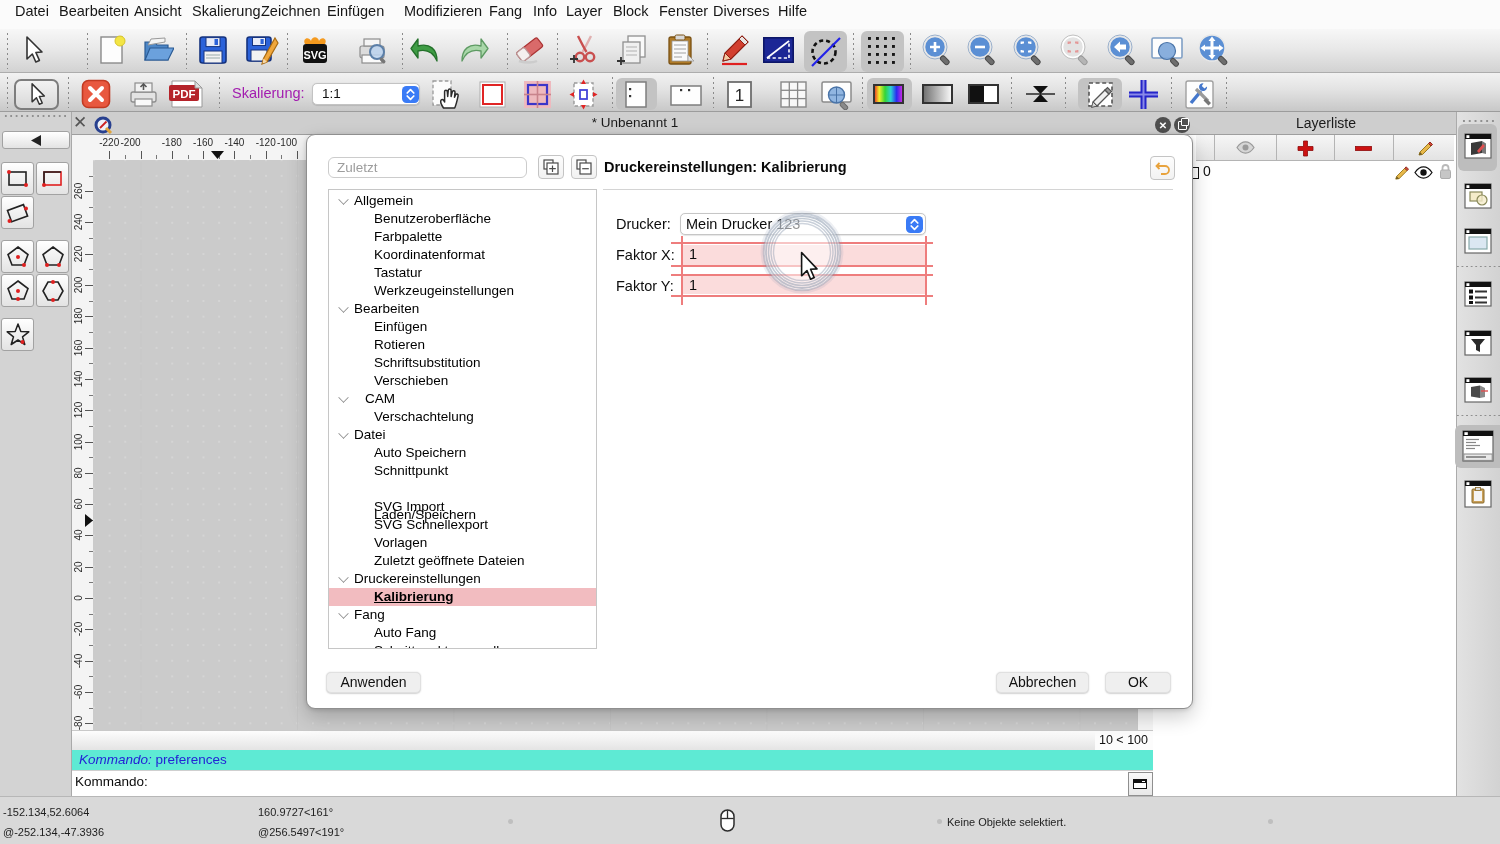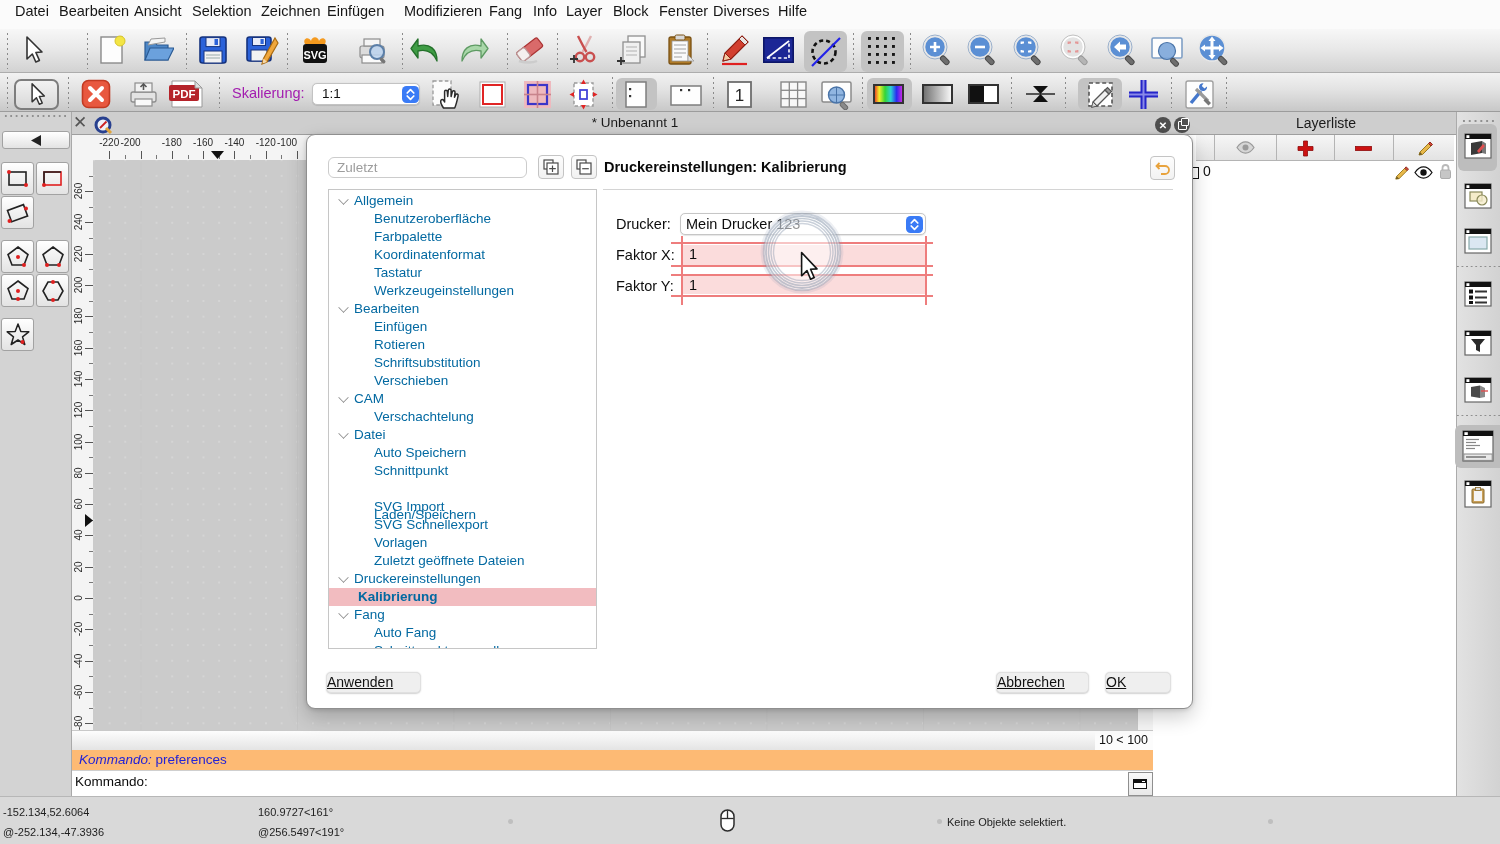--- a/index.html
+++ b/index.html
@@ -22,47 +22,47 @@
 .canvas{left:93px;top:160px;width:1044px;height:570px;background:#cbcbcb;
  background-image:
  linear-gradient(to right,#c6c6c6 1px,transparent 1px),
  radial-gradient(circle 1px at 1px 1px,#d5d5d5 98%,transparent);
  background-size:156.5px 156.5px,15.65px 15.65px;
  background-position:47.5px 0px,0px 14.9px;}
 .vscroll{left:1137px;top:135px;width:16px;height:595px;background:#f6f6f6;border-left:1px solid #c9c9c9;box-sizing:border-box;}
 .hscrollstrip{left:72px;top:730px;width:1023px;height:20px;background:linear-gradient(#fdfdfd,#e4e4e4);border-top:1px solid #c9c9c9;box-sizing:border-box;}
 .zoombox{left:1095px;top:730px;width:58px;height:20px;background:#fcfcfc;border-top:1px solid #c9c9c9;box-sizing:border-box;
  font-size:12.5px;color:#111;text-align:right;line-height:19px;padding-right:5px;}
-.history{left:72px;top:750px;width:1081px;height:21px;background:#fdba74;border-bottom:1px solid #cfcfcf;box-sizing:border-box;}
+.history{left:72px;top:750px;width:1081px;height:21px;background:#5eead4;border-bottom:1px solid #cfcfcf;box-sizing:border-box;}
 .cmdrow{left:72px;top:771px;width:1081px;height:25px;background:#ffffff;}
 .statusbar{left:0;top:796px;width:1500px;height:48px;background:#d9d9d9;border-top:1px solid #b7b7b7;box-sizing:border-box;}
 .layerpanel{left:1153px;top:135px;width:303px;height:661px;background:#ffffff;}
 .lheader{left:1196px;top:135px;width:258px;height:26px;background:linear-gradient(#f6f6f6,#e3e3e3);border-bottom:1px solid #b4b4b4;box-sizing:border-box;}
 .dock{left:1456px;top:112px;width:44px;height:684px;background:linear-gradient(to right,#e2e2e2,#d2d2d2);border-left:1px solid #ababab;box-sizing:border-box;}
 .dialog{left:306px;top:134px;width:887px;height:575px;background:#ffffff;border:1px solid #8f8f8f;border-radius:9px;
  box-shadow:0 8px 20px rgba(0,0,0,0.20), 0 1px 4px rgba(0,0,0,0.14);box-sizing:border-box;}
 .dlgbtn{background:linear-gradient(#fdfdfd,#f2f2f2);border:1px solid #c4c4c4;border-radius:4px;box-sizing:border-box;
  display:flex;align-items:center;justify-content:center;}
 .macbtn{background:#efefef;border:1px solid #e0e0e0;border-radius:5px;box-sizing:border-box;
- font-size:14px;color:#111;line-height:19px;box-shadow:0 0.5px 1.5px rgba(0,0,0,0.18);text-decoration:underline;}
+ font-size:14px;color:#111;text-align:center;line-height:19px;box-shadow:0 0.5px 1.5px rgba(0,0,0,0.18);}
 .tree{left:21px;top:54px;width:269px;height:460px;border:1px solid #c6c6c6;box-sizing:border-box;overflow:hidden;background:#fff;}
-.ti{position:absolute;left:0;width:267px;height:18px;font-size:13.5px;color:#0369a1;line-height:18px;}
+.ti{position:absolute;left:0;width:267px;height:18px;font-size:13.5px;color:#000000;line-height:18px;}
 .chev{position:absolute;left:10px;top:3px;width:8px;height:8px;border-right:1.6px solid #868686;border-bottom:1.6px solid #868686;transform:rotate(45deg) scale(0.82);}
 .toolbtn{background:linear-gradient(#ffffff,#e3e3e3);border:1px solid #a2a2a2;border-radius:3px;box-sizing:border-box;display:flex;align-items:center;justify-content:center;}
 .rlbl{position:absolute;font-size:10px;color:#2a2a2a;}
 .redline{position:absolute;background:#ee7d7d;}
 .statustxt{position:absolute;font-size:11px;color:#1d1d1d;white-space:pre;}
 .dot4{position:absolute;width:5px;height:5px;border-radius:50%;background:#bfbfbf;}
 </style></head><body>
 
 <div class="ab menubar">
 <span style="left:15px">Datei</span>
 <span style="left:59px">Bearbeiten</span>
 <span style="left:134px">Ansicht</span>
-<span style="left:192px">Selektion</span>
+<span style="left:192px">Skalierung</span>
 <span style="left:261px">Zeichnen</span>
 <span style="left:327px">Einfügen</span>
 <span style="left:404px">Modifizieren</span>
 <span style="left:489px">Fang</span>
 <span style="left:533px">Info</span>
 <span style="left:566px">Layer</span>
 <span style="left:613px">Block</span>
 <span style="left:659px">Fenster</span>
 <span style="left:713px">Diverses</span>
 <span style="left:778px">Hilfe</span>
@@ -818,21 +818,21 @@
         <span style="position:absolute;left:45px;">Rotieren</span>
       </div>
       <div class="ti" style="top:163.5px;">
         <span style="position:absolute;left:45px;">Schriftsubstitution</span>
       </div>
       <div class="ti" style="top:181.5px;">
         <span style="position:absolute;left:45px;">Verschieben</span>
       </div>
       <div class="ti" style="top:199.5px;">
         <span class="chev" style="top:3.5px"></span>
-        <span style="position:absolute;left:25px">CAM</span>
+        <span style="position:absolute;left:36px">CAM</span>
       </div>
       <div class="ti" style="top:217.5px;">
         <span style="position:absolute;left:45px;">Verschachtelung</span>
       </div>
       <div class="ti" style="top:235.5px;">
         <span class="chev" style="top:3.5px"></span>
         <span style="position:absolute;left:25px">Datei</span>
       </div>
       <div class="ti" style="top:253.5px;">
         <span style="position:absolute;left:45px;">Auto Speichern</span>
@@ -853,21 +853,21 @@
         <span style="position:absolute;left:45px;">Vorlagen</span>
       </div>
       <div class="ti" style="top:361.5px;">
         <span style="position:absolute;left:45px;">Zuletzt geöffnete Dateien</span>
       </div>
       <div class="ti" style="top:379.5px;">
         <span class="chev" style="top:3.5px"></span>
         <span style="position:absolute;left:25px">Druckereinstellungen</span>
       </div>
       <div class="ti" style="top:397.5px;background:#f2bcc0;">
-        <span style="position:absolute;left:29px;font-weight:bold;">Kalibrierung</span>
+        <span style="position:absolute;left:45px;font-weight:bold;text-decoration:underline;">Kalibrierung</span>
       </div>
       <div class="ti" style="top:415.5px;">
         <span class="chev" style="top:3.5px"></span>
         <span style="position:absolute;left:25px">Fang</span>
       </div>
       <div class="ti" style="top:433.5px;">
         <span style="position:absolute;left:45px;">Auto Fang</span>
       </div>
       <div class="ti" style="top:451.5px;">
         <span style="position:absolute;left:45px;">Schnittpunkt manuell</span>

